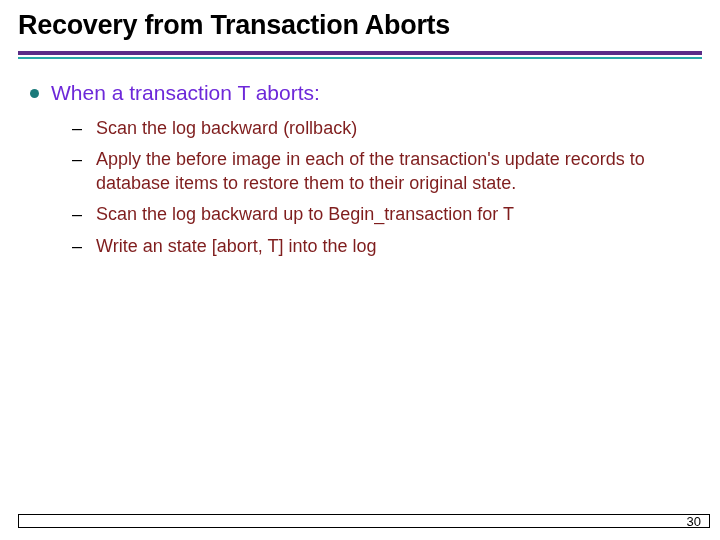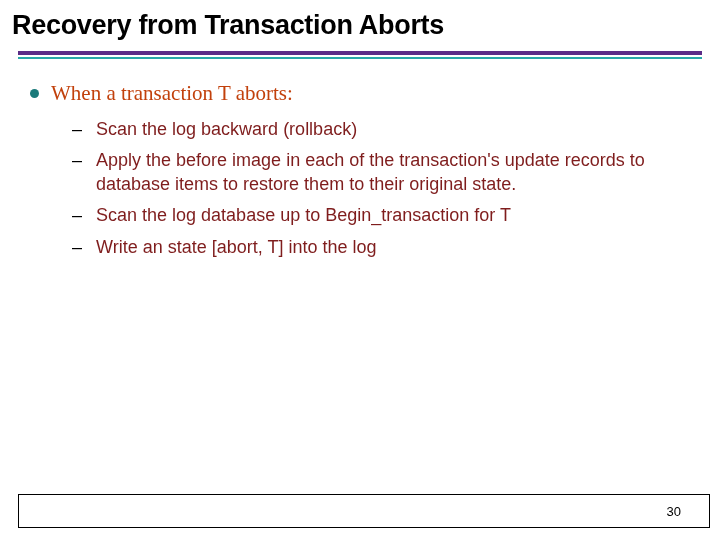--- a/index.html
+++ b/index.html
@@ -5,21 +5,21 @@
   * { margin: 0; padding: 0; box-sizing: border-box; }
   body {
     width: 720px;
     height: 540px;
     background: #fff;
     font-family: Arial, Helvetica, sans-serif;
     position: relative;
     overflow: hidden;
   }
   .title-area {
-    padding: 10px 18px 6px 12px;
+    padding: 10px 18px 6px 18px;
   }
   .title {
     font-size: 27px;
     font-weight: bold;
     color: #000;
     letter-spacing: -0.3px;
   }
   .underline {
     margin: 4px 18px 0 18px;
   }
@@ -44,22 +44,21 @@
     width: 9px;
     height: 9px;
     border-radius: 50%;
     background: #1a7a7a;
     margin-top: 8px;
     margin-right: 12px;
     flex-shrink: 0;
   }
   .main-bullet .text {
     font-size: 21px;
-    color: #c2410c;
-    font-family: Liberation Serif, serif;
+    color: #6d28d9;
   }
   .sub-list {
     padding-left: 42px;
   }
   .sub-item {
     display: flex;
     align-items: flex-start;
     margin-bottom: 8px;
   }
   .sub-item .dash {
@@ -72,26 +71,26 @@
   .sub-item .text {
     font-size: 18px;
     color: #7f1d1d;
     line-height: 1.3;
   }
   .footer-box {
     position: absolute;
     left: 18px;
     right: 10px;
     bottom: 12px;
-    height: 34px;
+    height: 14px;
     border: 1px solid #000;
     display: flex;
     align-items: center;
     justify-content: flex-end;
-    padding-right: 28px;
+    padding-right: 8px;
   }
   .page-num {
     font-size: 13px;
     color: #000;
   }
 </style>
 </head>
 <body>
 
 <div class="title-area">
@@ -111,21 +110,21 @@
     <div class="sub-item">
       <div class="dash">–</div>
       <div class="text">Scan the log backward (rollback)</div>
     </div>
     <div class="sub-item">
       <div class="dash">–</div>
       <div class="text">Apply the before image in each of the transaction's update records to database items to restore them to their original state.</div>
     </div>
     <div class="sub-item">
       <div class="dash">–</div>
-      <div class="text">Scan the log database up to Begin_transaction for T</div>
+      <div class="text">Scan the log backward up to Begin_transaction for T</div>
     </div>
     <div class="sub-item">
       <div class="dash">–</div>
       <div class="text">Write an state [abort, T] into the log</div>
     </div>
   </div>
 </div>
 
 <div class="footer-box">
   <div class="page-num">30</div>

